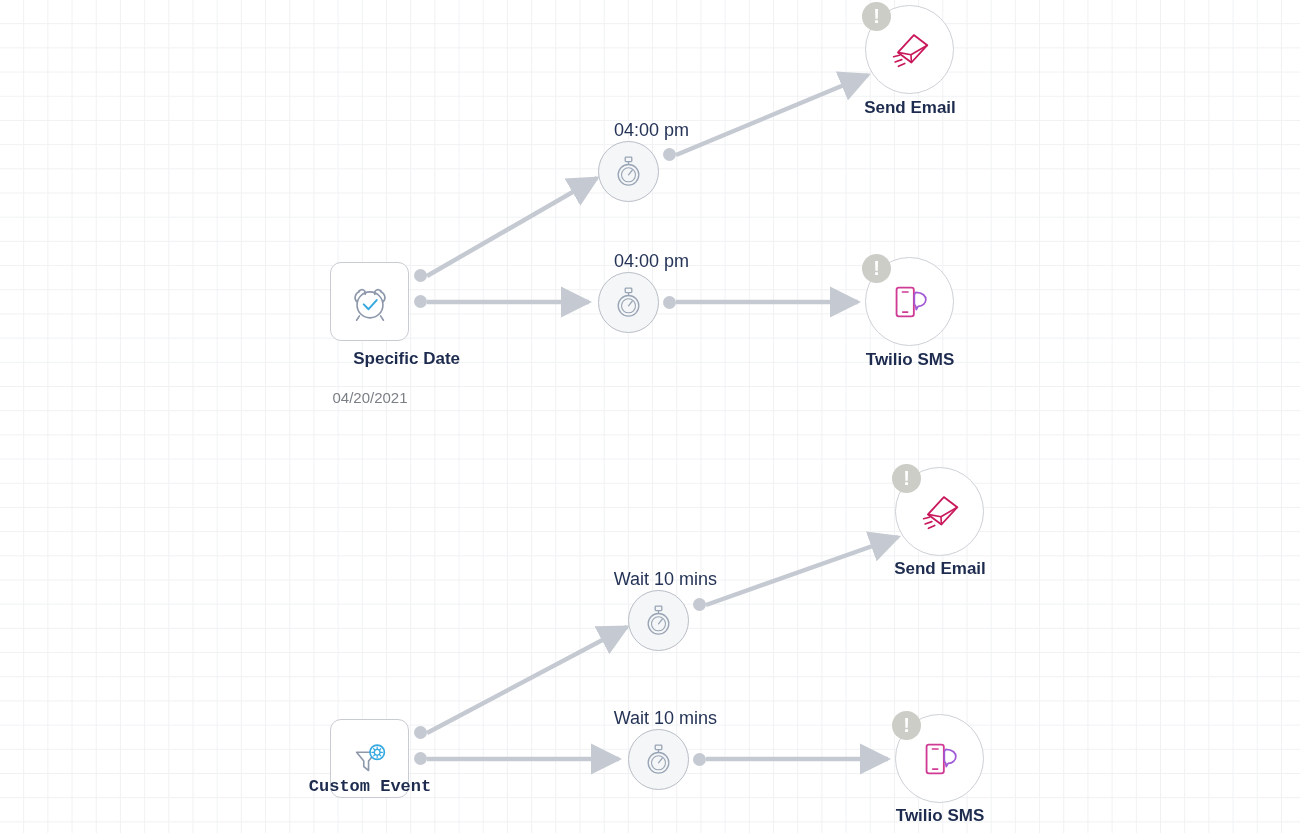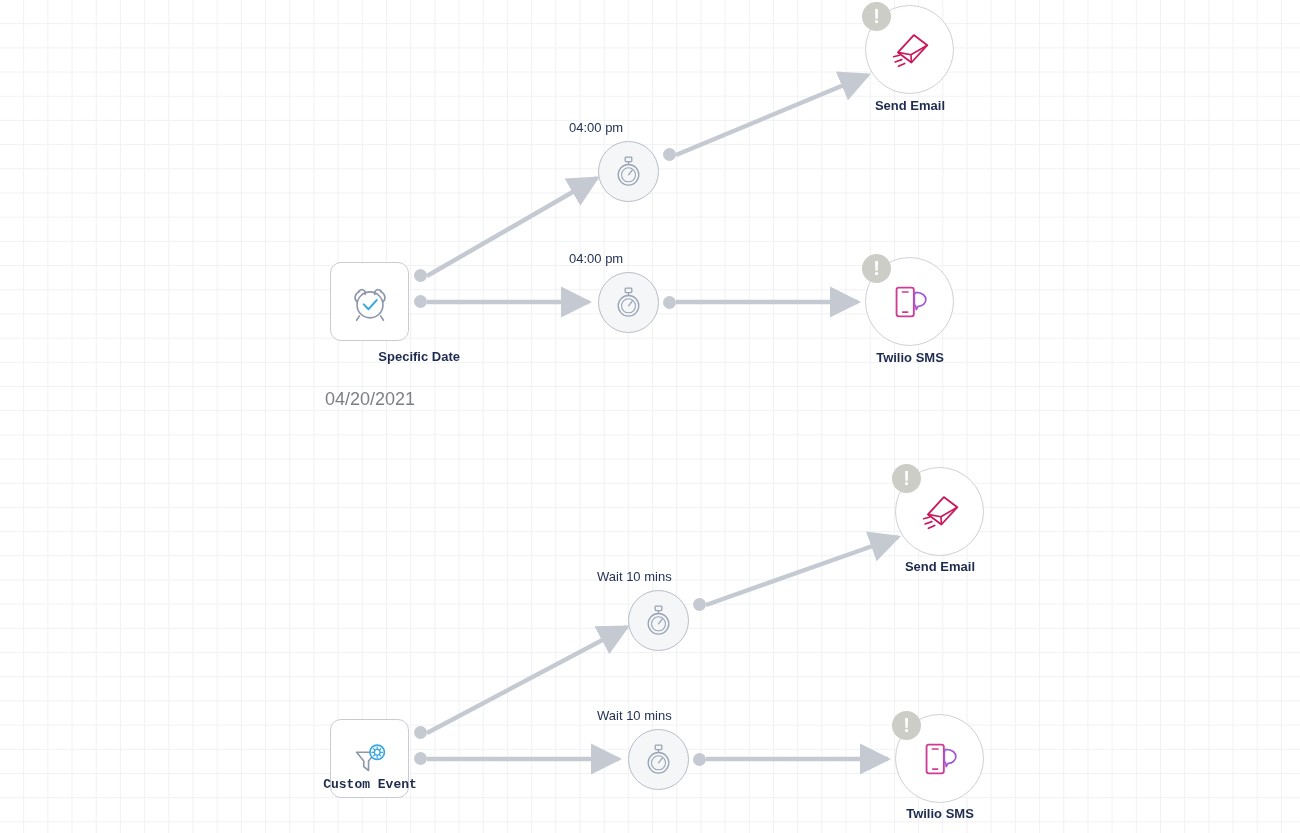--- a/index.html
+++ b/index.html
@@ -91,36 +91,36 @@
     font-weight: bold;
     line-height: 1;
     font-family: "Liberation Sans", sans-serif;
     margin-top: -2px;
   }
 
   
   .node-label {
     position: absolute;
     text-align: center;
-    font-size: 13px;
+    font-size: 17px;
     font-weight: bold;
     color: #1d2b4f;
     white-space: nowrap;
   }
   .sub-label {
     position: absolute;
     text-align: center;
-    font-size: 18px;
+    font-size: 15px;
     color: #7b7f86;
     white-space: nowrap;
   }
   .edge-label {
     position: absolute;
-    text-align: left;
-    font-size: 13px;
+    text-align: right;
+    font-size: 18px;
     color: #243356;
     white-space: nowrap;
   }
 
   
   .port {
     position: absolute;
     width: 13px;
     height: 13px;
     border-radius: 50%;

